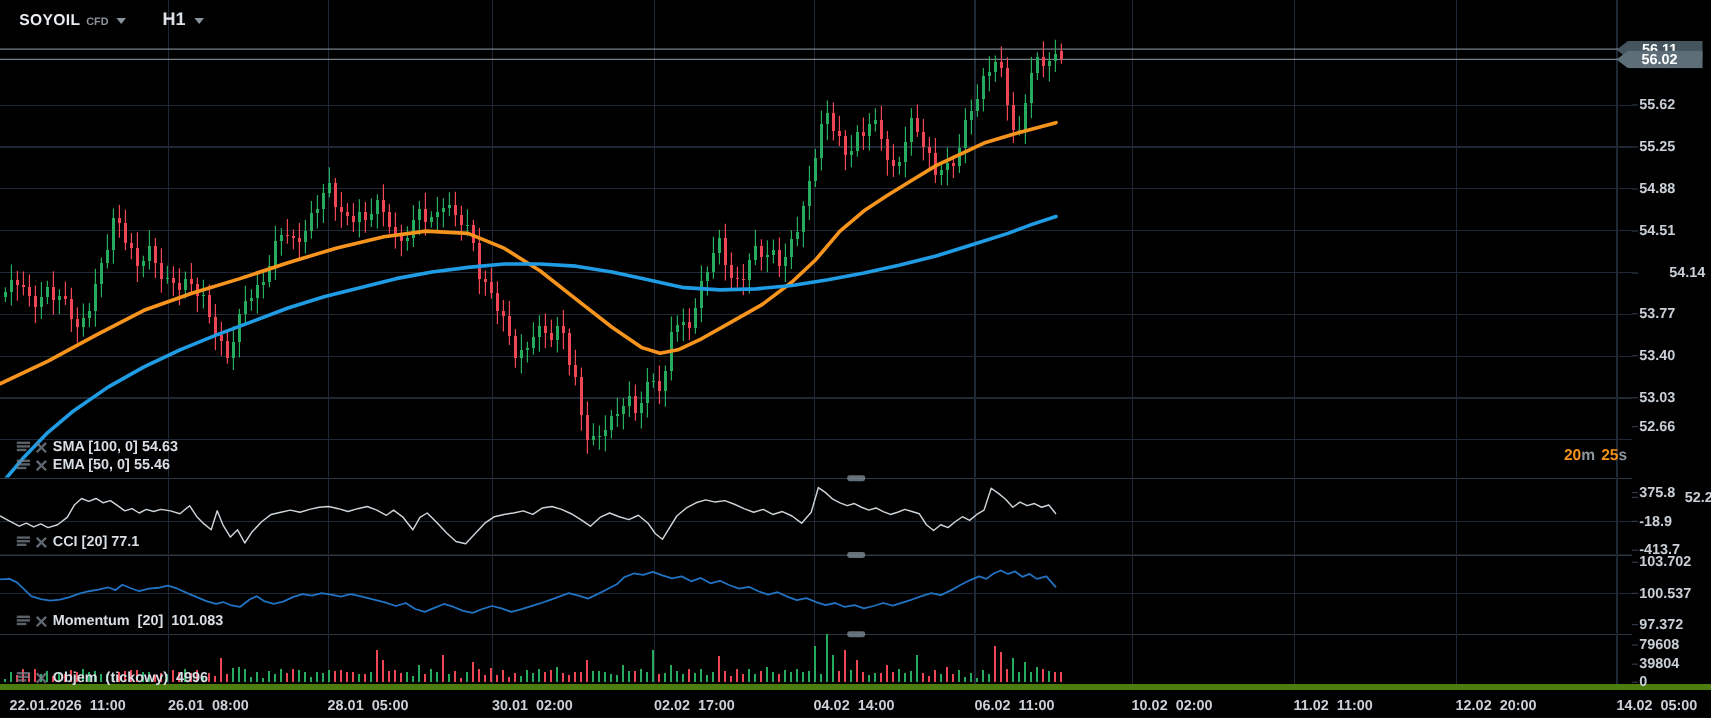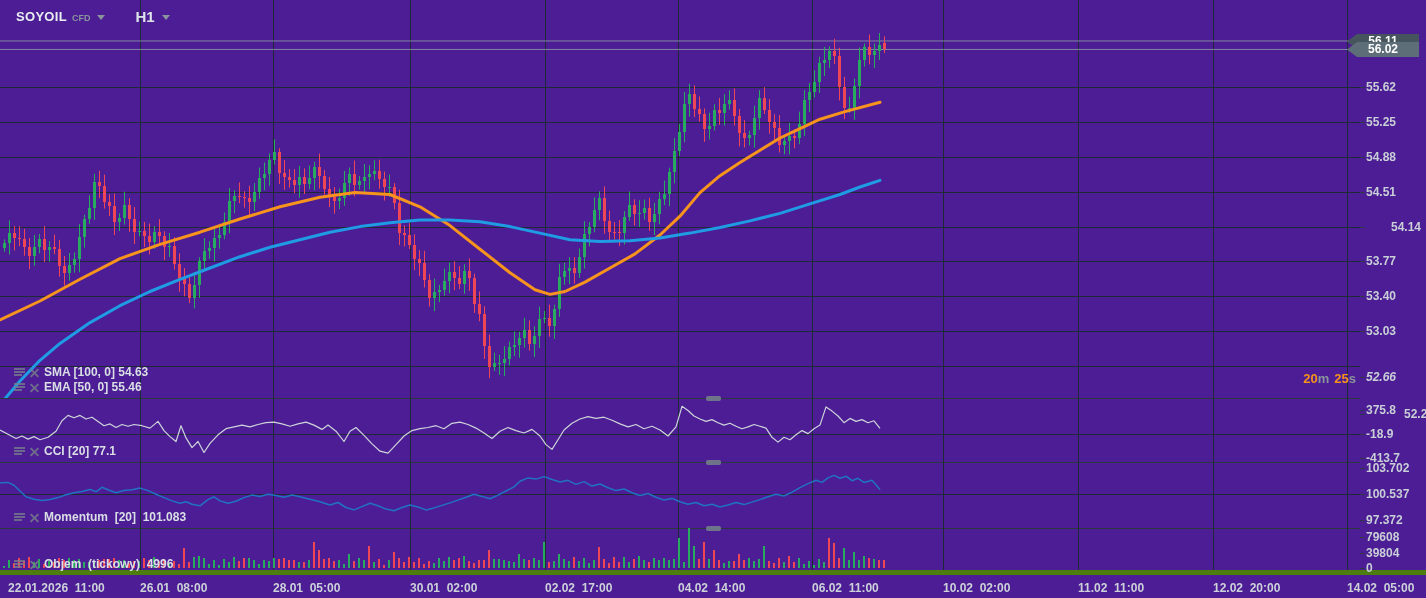--- a/index.html
+++ b/index.html
@@ -1,16 +1,16 @@
 <!DOCTYPE html>
 <html><head>
 <meta charset="utf-8">
 <style>
   html,body{margin:0;padding:0;background:#0d1117;}
-  .app{position:relative;width:1426px;height:598px;background:#4c1d95;overflow:hidden;
+  .app{position:relative;width:1426px;height:598px;background:#000000;overflow:hidden;
        font-family:"Liberation Sans",sans-serif;-webkit-font-smoothing:antialiased;}
   .app svg{position:absolute;left:0;display:block;}
 
   
   .symbol-bar{position:absolute;top:8px;left:16px;display:flex;align-items:center;gap:30px;z-index:6;}
   .sym-group{display:flex;align-items:center;cursor:pointer;}
   .sym{color:#e8edf1;font-size:13px;font-weight:700;letter-spacing:.3px;}
   .typ{color:#8a949c;font-size:9px;font-weight:700;margin-left:5px;margin-top:2px;}
   .tf{color:#dde3e8;font-size:15px;font-weight:700;}
   .caret{width:0;height:0;border-left:4px solid transparent;border-right:4px solid transparent;
@@ -743,21 +743,21 @@
     <div class="badge ask" style="top:34px">56.11</div>
     <div class="badge bid" style="top:42px">56.02</div>
   <div class="axlbl" style="top: 80.135px;">55.62</div>
       <div class="axlbl" style="top: 114.989px;">55.25</div>
       <div class="axlbl" style="top: 149.843px;">54.88</div>
       <div class="axlbl" style="top: 184.697px;">54.51</div>
       <div class="axlbl" style="top: 219.551px; padding-left: 25px;">54.14</div>
       <div class="axlbl" style="top: 254.405px;">53.77</div>
       <div class="axlbl" style="top: 289.259px;">53.40</div>
       <div class="axlbl" style="top: 324.113px;">53.03</div>
-      <div class="axlbl" style="top: 370px; font-style: italic;">52.66</div>
+      <div class="axlbl" style="top: 348px;">52.66</div>
       <div class="axlbl" style="top: 407px; padding-left: 38px;">52.29</div>
       <div class="axlbl" style="top: 403.155px;">375.8</div>
       <div class="axlbl" style="top: 427.149px;">-18.9</div>
       <div class="axlbl" style="top: 451.149px;">-413.7</div>
       <div class="axlbl" style="top: 460.993px;">103.702</div>
       <div class="axlbl" style="top: 487px;">100.537</div>
       <div class="axlbl" style="top: 513.007px;">97.372</div>
       <div class="axlbl" style="top: 530px;">79608</div>
       <div class="axlbl" style="top: 545.5px;">39804</div>
       <div class="axlbl" style="top: 561px;">0</div>

